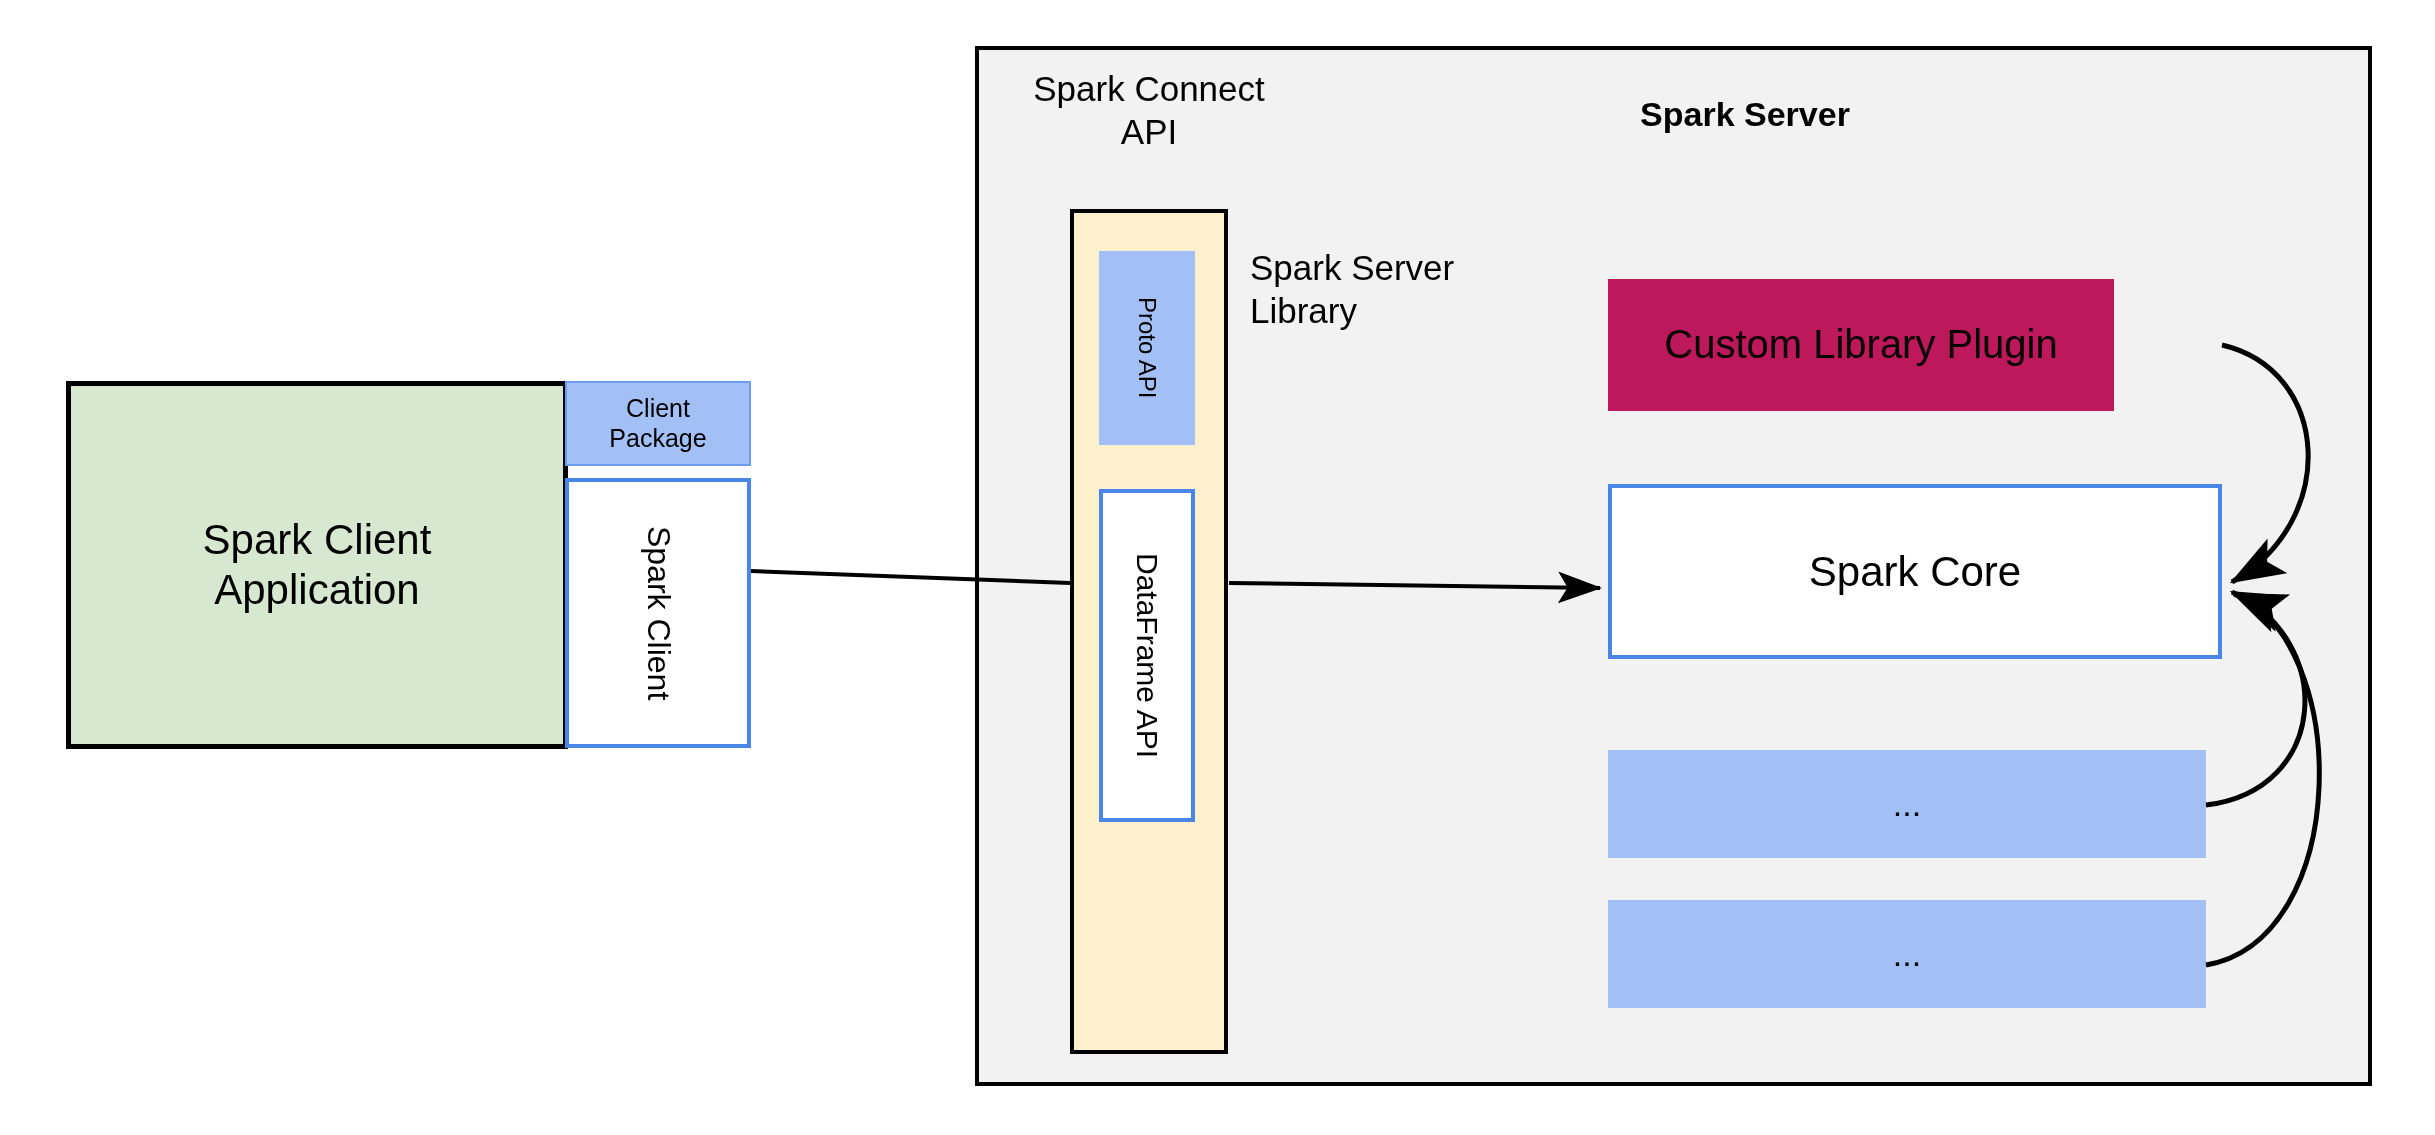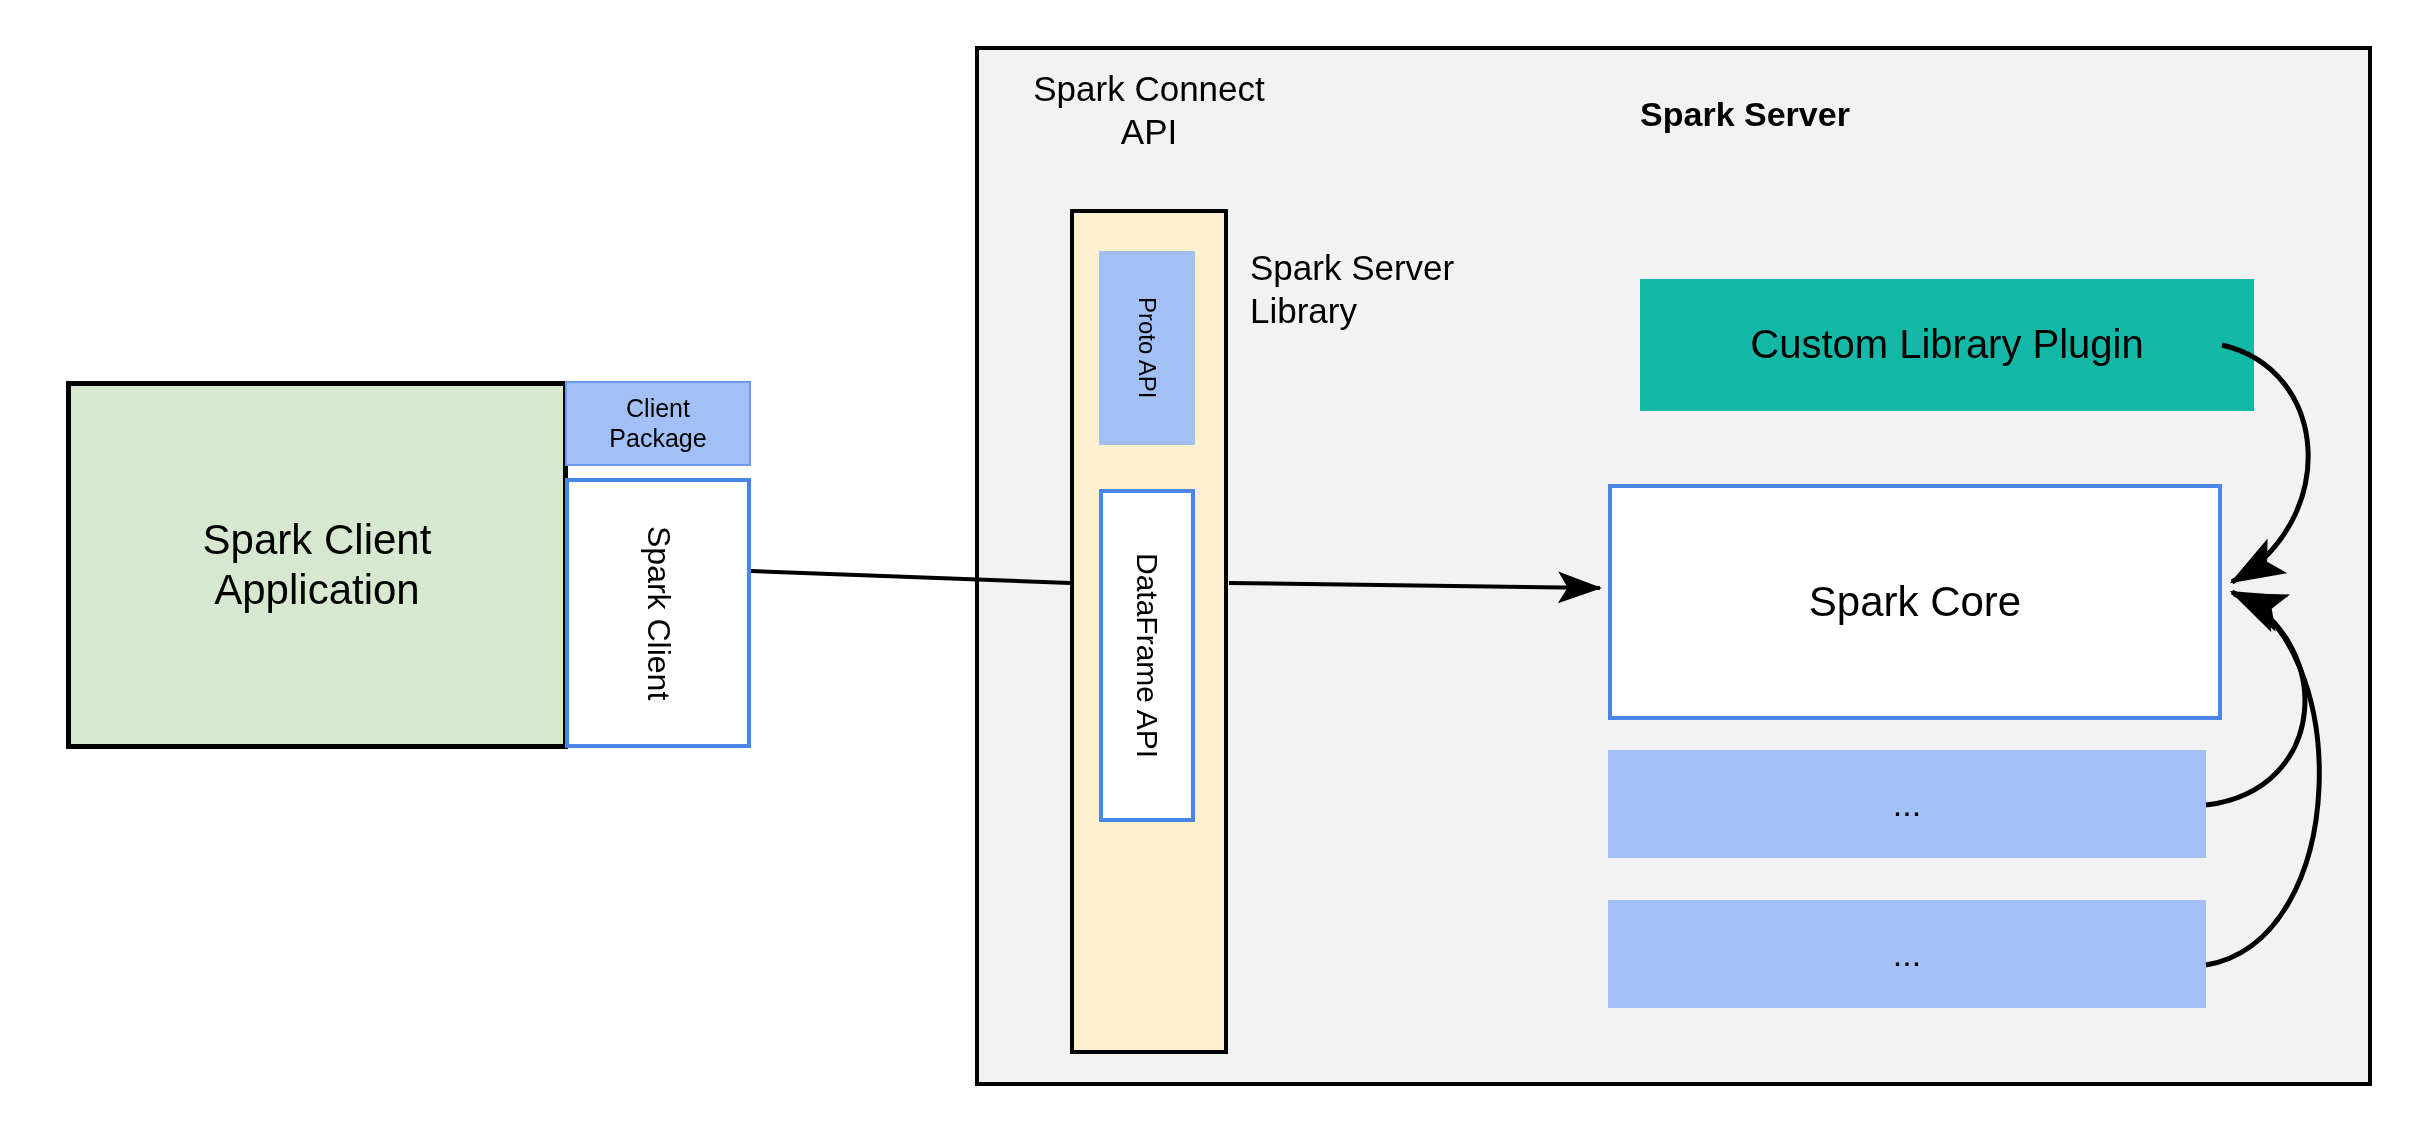--- a/index.html
+++ b/index.html
@@ -150,33 +150,32 @@
   #dataframe-api-label {
     writing-mode: vertical-rl;
     text-orientation: mixed;
     white-space: nowrap;
   }
 
   
   #custom-plugin-box {
     left: 1608px;
     top: 279px;
-    width: 614px;
+    width: 506px;
     height: 132px;
-    background: #14b8a6;
+    background: #be185d;
     border: none;
     font-size: 40px;
-    margin-left: 32px;
   }
 
   #spark-core-box {
     left: 1608px;
     top: 484px;
     width: 614px;
-    height: 236px;
+    height: 175px;
     background: #ffffff;
     border: 4px solid #4a86e8;
     font-size: 42px;
   }
 
   #ellipsis-box-1 {
     left: 1608px;
     top: 750px;
     width: 598px;
     height: 108px;

